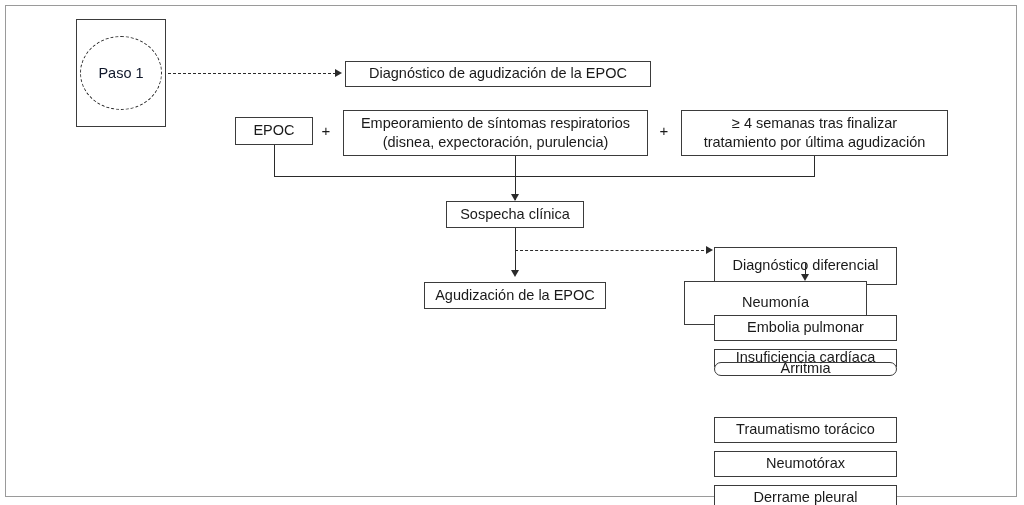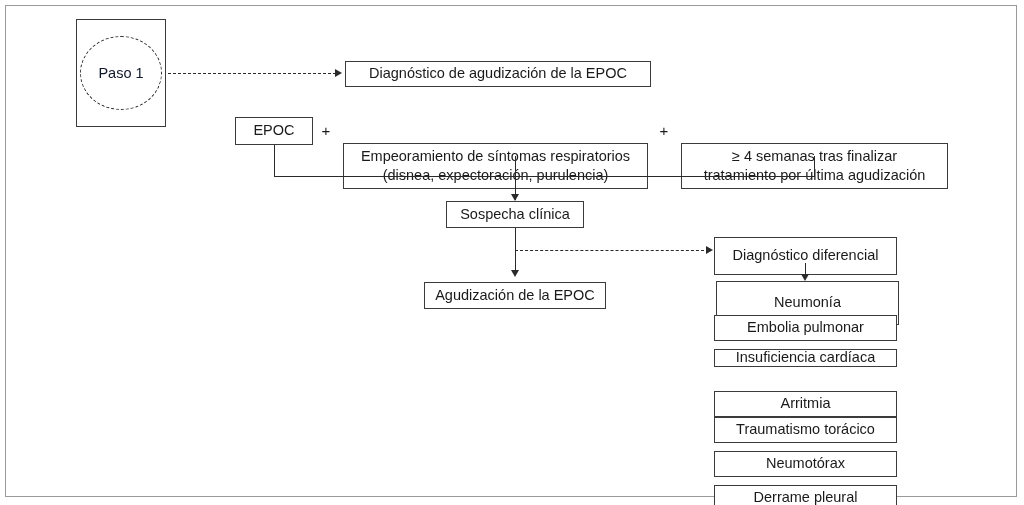--- a/index.html
+++ b/index.html
@@ -36,21 +36,21 @@
     background: #ffffff;
     display: flex;
     align-items: center;
     justify-content: center;
     text-align: center;
     line-height: 1.22;
     font-size: 14.5px;
     color: #1a1a1a;
     padding: 0 6px;
   }
-  .box.two-line { line-height: 1.3; margin-top: 33px; }
+  .box.two-line { line-height: 1.3; }
   .plus {
     position: absolute;
     font-size: 15px;
     color: #1a1a1a;
     text-align: center;
   }
   
   .step-box {
     position: absolute;
     box-sizing: border-box;
@@ -156,38 +156,38 @@
   <div class="vline" style="left:515px; top:228px; height:45px;"></div>
   <div class="arrow-down" style="left:511px; top:270px;"></div>
 
   <div class="hdash" style="left:515px; top:250px; width:194px;"></div>
   <div class="arrow-right" style="left:706px; top:246px;"></div>
 
   <div class="box" style="left:424px; top:282px; width:182px; height:27px;">
     <span>Agudización de la EPOC</span>
   </div>
 
-  <div class="box" style="left:714px; top:237px; width:183px; height:38px;">
+  <div class="box" style="left:714px; top:247px; width:183px; height:38px;">
     <span>Diagnóstico diferencial</span>
   </div>
 
   <div class="vline" style="left:805px; top:263px; height:14px;"></div>
   <div class="arrow-down" style="left:801px; top:274px;"></div>
 
   <div id="differential-list">
-      <div class="box" style="left: 716px; top: 281px; width: 183px; height: 44px;">
+      <div class="box" style="left: 684px; top: 281px; width: 183px; height: 44px;">
         <span>Neumonía</span>
       </div>
       <div class="box" style="left: 714px; top: 315px; width: 183px; height: 26px;">
         <span>Embolia pulmonar</span>
       </div>
       <div class="box" style="left: 714px; top: 349px; width: 183px; height: 18px;">
         <span>Insuficiencia cardíaca</span>
       </div>
-      <div class="box" style="left: 714px; top: 391px; width: 183px; height: 26px;">
+      <div class="box" style="left: 714px; top: 362px; width: 183px; height: 14px; border-radius: 13px;">
         <span>Arritmia</span>
       </div>
       <div class="box" style="left: 714px; top: 417px; width: 183px; height: 26px;">
         <span>Traumatismo torácico</span>
       </div>
       <div class="box" style="left: 714px; top: 451px; width: 183px; height: 26px;">
         <span>Neumotórax</span>
       </div>
       <div class="box" style="left: 714px; top: 485px; width: 183px; height: 26px;">
         <span>Derrame pleural</span>

